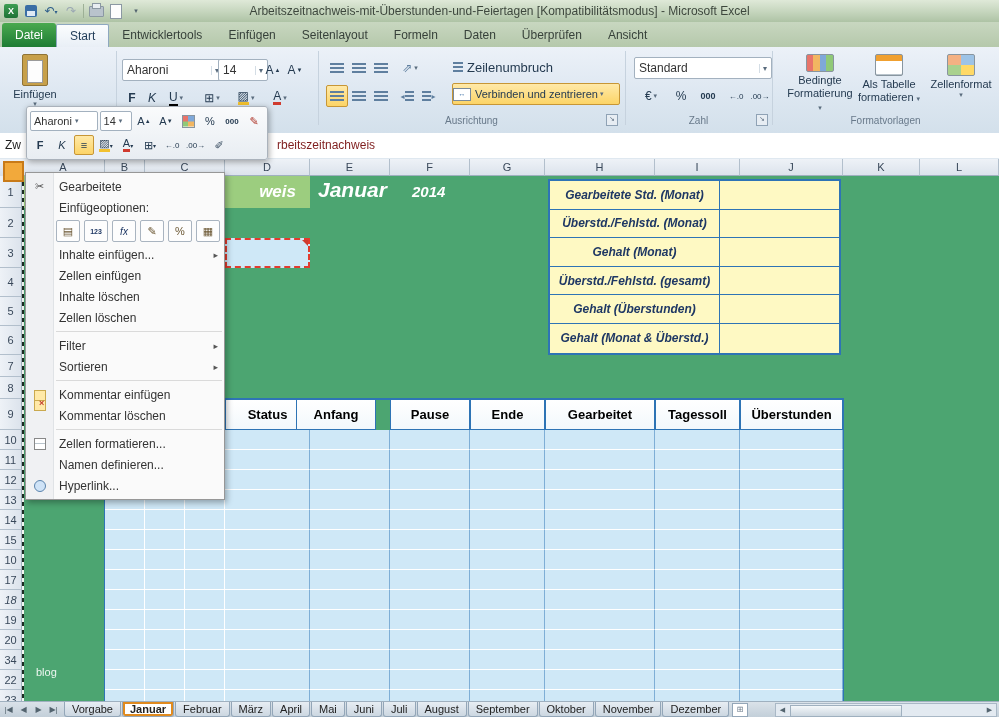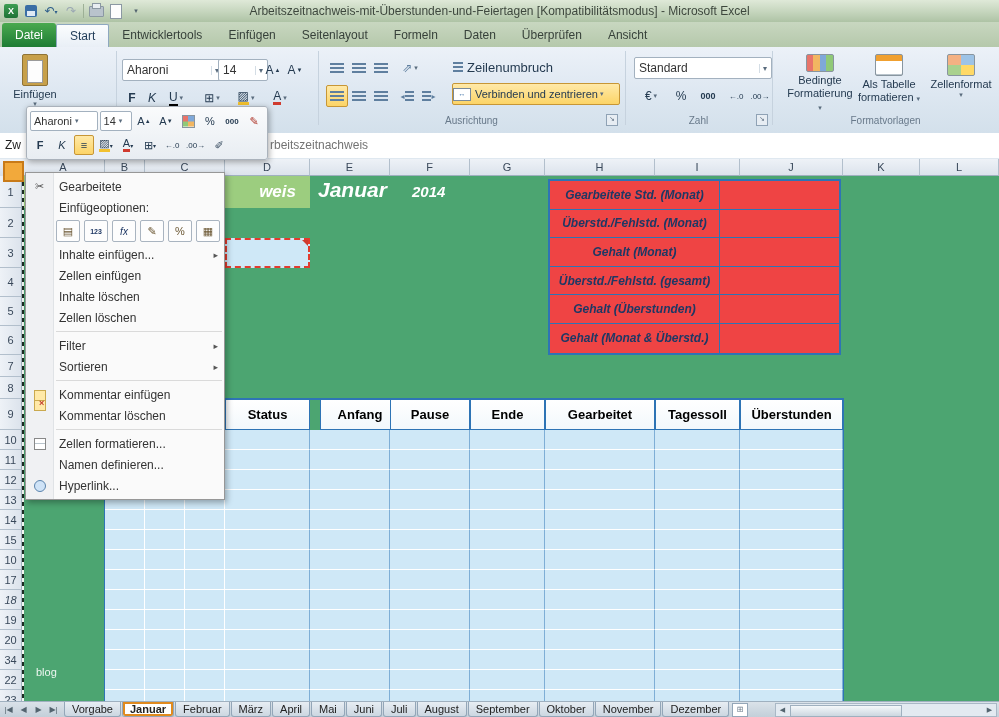--- a/index.html
+++ b/index.html
@@ -66,42 +66,42 @@
   .ic-styles{background:
      linear-gradient(90deg,#f4b183 0 50%,#9dc3e6 50% 100%) top/100% 50% no-repeat,
      linear-gradient(90deg,#a9d18e 0 50%,#ffd966 50% 100%) bottom/100% 50% no-repeat;}
   .twoline{line-height:13px;font-size:11px;}
 
   
   #formulabar{position:absolute;left:0;top:133px;width:999px;height:26px;background:#dfe8f0;border-bottom:1px solid #b2bfcc;}
   #namebox{position:absolute;left:0;top:0;width:150px;height:25px;background:#fff;border-right:1px solid #b6c2cf;
      line-height:25px;padding-left:5px;font-size:12px;color:#222;}
   #formula-field{position:absolute;left:151px;top:0;right:0;height:25px;background:#fff;}
-  #formula-text{position:absolute;left:119px;top:0;height:25px;line-height:25px;font-size:12px;color:#737373;}
+  #formula-text{position:absolute;left:126px;top:0;height:25px;line-height:25px;font-size:12px;color:#7f1d1d;}
 
   
   #grid{position:absolute;left:0;top:159px;width:999px;height:542px;overflow:hidden;background:#e6e6e6;}
   #corner{position:absolute;left:0;top:0;width:22px;height:17px;background:linear-gradient(#eef2f7,#d8dfe8);
      border-right:1px solid #9fb0bf;border-bottom:1px solid #9fb0bf;}
   .colhdr{position:absolute;top:0;height:17px;box-sizing:border-box;background:linear-gradient(#eef2f7,#dce3ec);
      border-right:1px solid #b2bfcc;border-bottom:1px solid #9fb0bf;font-size:11px;color:#39485a;
      text-align:center;line-height:16px;}
   .rowhdr{position:absolute;left:0;width:22px;box-sizing:border-box;background:linear-gradient(90deg,#eef2f7,#dce3ec);
      border-right:1px solid #9fb0bf;border-bottom:1px solid #b2bfcc;font-size:11px;color:#39485a;
      text-align:center;display:flex;align-items:center;justify-content:center;}
   #sheet-bg{position:absolute;left:22px;top:17px;width:977px;height:525px;background:#4ca571;}
   #ants-top{position:absolute;left:22px;top:15px;width:977px;height:2px;
      background:repeating-linear-gradient(90deg,#1c2b22 0 4px,#f2f6f2 4px 8px);}
   #ants-left{position:absolute;left:22px;top:15px;width:2px;height:527px;
      background:repeating-linear-gradient(180deg,#1c2b22 0 4px,#f2f6f2 4px 8px);}
   #title-cell{position:absolute;left:24px;top:17px;width:286px;height:32px;background:#9ccd7f;
      color:#fff;font-size:17px;font-weight:bold;font-style:italic;text-align:right;line-height:32px;padding-right:14px;box-sizing:border-box;}
   #month-cell{position:absolute;left:318px;top:19px;color:#fff;font-size:21px;font-weight:bold;font-style:italic;}
   #year-cell{position:absolute;left:412px;top:24px;color:#fff;font-size:15px;font-weight:bold;font-style:italic;}
-  #summary-box{position:absolute;left:548px;top:20px;width:293px;height:176px;border:2px solid #2e74b5;box-sizing:border-box;background:#ef4444;}
+  #summary-box{position:absolute;left:548px;top:20px;width:293px;height:176px;border:2px solid #2e74b5;box-sizing:border-box;background:#fef9c3;}
   .sum-row{display:flex;height:28.6px;border-bottom:1px solid #2e74b5;box-sizing:border-box;}
   .sum-row:last-child{border-bottom:none;}
   .sum-label{width:170px;border-right:1px solid #2e74b5;box-sizing:border-box;display:flex;align-items:center;justify-content:center;
      font-size:12px;font-weight:bold;font-style:italic;color:#1f3864;text-align:center;}
   .sum-value{flex:1;}
   #copied-cell{position:absolute;left:225px;top:79px;width:85px;height:30px;box-sizing:border-box;
      background:#cfe8f7;border:2px dashed #e23b2e;}
   #copied-cell:after{content:"";position:absolute;right:0;top:0;border-left:6px solid transparent;border-top:6px solid #d03b2f;}
   #table-frame{position:absolute;left:224px;top:239px;width:620px;height:320px;border:2px solid #2e74b5;box-sizing:border-box;}
   #bc-frame{position:absolute;left:104px;top:270px;width:122px;height:289px;border:1px solid #2e74b5;box-sizing:border-box;}
@@ -540,21 +540,21 @@
       <div class="cell tb" style="left: 655px; top: 511px; width: 85px; height: 20px;"></div>
       <div class="cell tb" style="left: 740px; top: 511px; width: 103px; height: 20px;"></div>
       <div class="cell tb" style="left: 225px; top: 531px; width: 85px; height: 20px;"></div>
       <div class="cell tb" style="left: 310px; top: 531px; width: 80px; height: 20px;"></div>
       <div class="cell tb" style="left: 390px; top: 531px; width: 80px; height: 20px;"></div>
       <div class="cell tb" style="left: 470px; top: 531px; width: 75px; height: 20px;"></div>
       <div class="cell tb" style="left: 545px; top: 531px; width: 110px; height: 20px;"></div>
       <div class="cell tb" style="left: 655px; top: 531px; width: 85px; height: 20px;"></div>
       <div class="cell tb" style="left: 740px; top: 531px; width: 103px; height: 20px;"></div>
       <div class="thead-cell" style="left: 225px; top: 240px; width: 85px; height: 31px;">Status</div>
-      <div class="thead-cell" style="left: 320px; top: 240px; width: 80px; height: 31px;">Anfang</div>
+      <div class="thead-cell" style="left: 296px; top: 240px; width: 80px; height: 31px;">Anfang</div>
       <div class="thead-cell" style="left: 390px; top: 240px; width: 80px; height: 31px;">Pause</div>
       <div class="thead-cell" style="left: 470px; top: 240px; width: 75px; height: 31px;">Ende</div>
       <div class="thead-cell" style="left: 545px; top: 240px; width: 110px; height: 31px;">Gearbeitet</div>
       <div class="thead-cell" style="left: 655px; top: 240px; width: 85px; height: 31px;">Tagessoll</div>
       <div class="thead-cell" style="left: 740px; top: 240px; width: 103px; height: 31px;">Überstunden</div>
     </div>
 
   <div id="sheetbar">
     <span class="navbtn" style="position:absolute;left:2px;">|◀</span>
     <span class="navbtn" style="position:absolute;left:17px;">◀</span>

